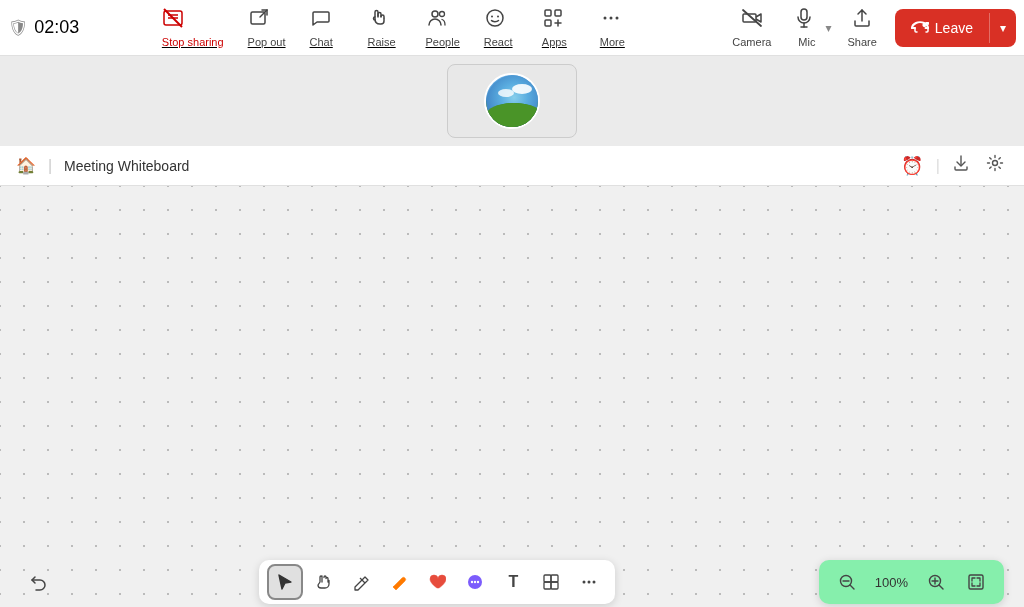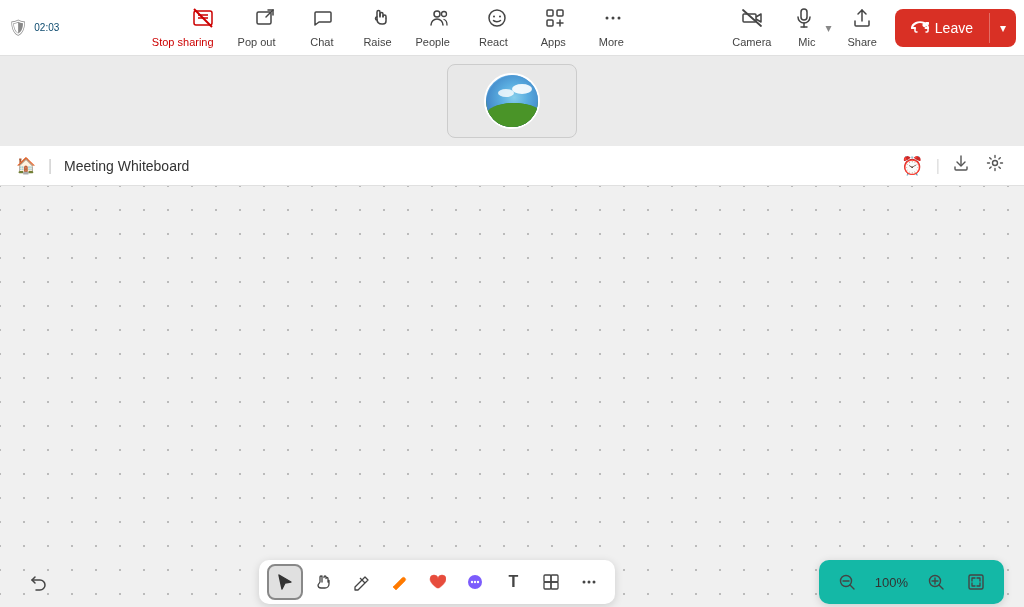--- a/index.html
+++ b/index.html
@@ -16,37 +16,38 @@
       position: relative;
       z-index: 10;
     }
     .timer-section {
       display: flex;
       align-items: center;
       gap: 6px;
       margin-right: 12px;
     }
     .shield-icon { color: #888; font-size: 16px; }
-    .timer-text { font-size: 10px; color: #0c4a6e; font-weight: 500; }
+    .timer-text { font-size: 18px; color: #000000; font-weight: 500; }
     .topbar-nav {
       display: flex;
       align-items: center;
       flex: 1;
       justify-content: center;
       gap: 4px;
     }
     .nav-item {
       display: flex;
       flex-direction: column;
-      align-items: flex-end;
+      align-items: flex-start;
       gap: 2px;
       padding: 6px 10px;
       border-radius: 8px;
       cursor: pointer;
       min-width: 54px;
+      text-decoration: underline;
     }
     .nav-item .icon { font-size: 20px; color: #444; }
     .nav-item .label { font-size: 11px; color: #444; }
     .nav-item.stop-sharing .icon { color: #cc0000; }
     .nav-item.stop-sharing .label { color: #cc0000; }
 
     .topbar-right {
       display: flex;
       align-items: center;
       gap: 6px;
@@ -200,21 +201,21 @@
       justify-content: space-between;
       padding: 0 20px;
       position: absolute;
       bottom: 0;
       left: 0;
       right: 0;
       z-index: 5;
     }
     .toolbar-left { display: flex; align-items: center; gap: 4px; }
     .toolbar-center { display: flex; align-items: center; gap: 2px; background: #fff; border-radius: 10px; padding: 4px 8px; box-shadow: 0 2px 8px rgba(0,0,0,0.15); }
-    .toolbar-right { display: flex; align-items: center; gap: 4px; background: #14b8a6; border-radius: 10px; padding: 4px 10px; box-shadow: 0 2px 8px rgba(0,0,0,0.15); }
+    .toolbar-right { display: flex; align-items: center; gap: 4px; background: #86efac; border-radius: 10px; padding: 4px 10px; box-shadow: 0 2px 8px rgba(0,0,0,0.15); }
 
     .tb-btn {
       width: 36px;
       height: 36px;
       border-radius: 8px;
       display: flex;
       align-items: center;
       justify-content: center;
       cursor: pointer;
       font-size: 18px;

